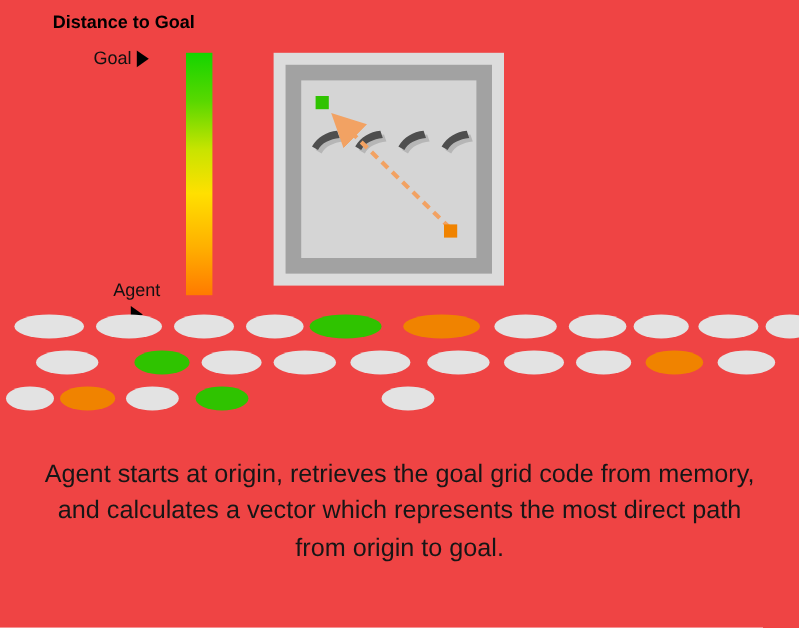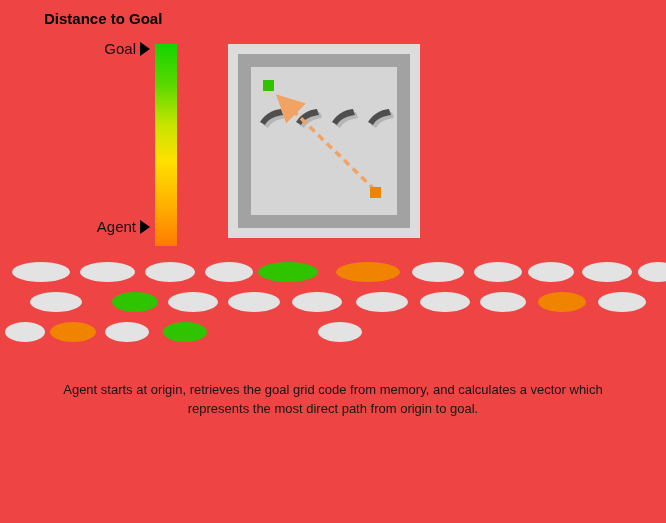--- a/index.html
+++ b/index.html
@@ -1,41 +1,41 @@
 <!DOCTYPE html>
 <html><head>
 <meta charset="utf-8">
 <style>
   html,body{margin:0;padding:0;}
   .page{
     position:relative;width:666px;height:523px;background:#ef4444;
     font-family:"Liberation Sans",sans-serif;overflow:hidden;padding-left:12px;
   }
   .fig-title{position:absolute;left:44px;top:10px;font-size:15px;font-weight:bold;color:#000;}
-  .bar-label{position:absolute;width:72px;display:flex;align-items:center;justify-content:flex-end;gap:4px;font-size:15px;color:#111;}
+  .bar-label{position:absolute;width:72px;display:flex;align-items:center;gap:4px;font-size:15px;color:#111;}
   .bar-label.goal{left:78px;top:40px;}
-  .bar-label.agent{left:78px;top:218px;}
+  .bar-label.agent{left:78px;top:234px;flex-direction:column;}
   .tri{width:0;height:0;border-left:10px solid #000;border-top:7px solid transparent;border-bottom:7px solid transparent;}
   .colorbar{position:absolute;left:155px;top:44px;width:22px;height:202px;}
   .arena-outer{position:absolute;left:228px;top:44px;width:192px;height:194px;background:#dcdcdc;padding:10px;box-sizing:border-box;}
   .arena-frame{width:100%;height:100%;box-sizing:border-box;border:13px solid #a2a2a2;background:#d5d5d5;position:relative;}
   .marker{position:absolute;width:11px;height:11px;}
   .goal-marker{left:12px;top:13px;}
   .agent-marker{left:119px;top:120px;}
   .arena-svg{position:absolute;left:0;top:0;}
   .dots-layer{position:absolute;left:0;top:0;width:666px;height:523px;}
   .dot{position:absolute;border-radius:50%;}
   .tooltip{
     position:absolute;left:136px;top:306px;background:#ffffff;border:1px solid #8f8f8f;
     padding:3px 9px 4px;font-size:12px;color:#222;white-space:nowrap;
     box-shadow:3px 3px 4px rgba(0,0,0,.28);z-index:5;
   }
   .caption-en{
     position:absolute;left:33px;top:381px;width:600px;text-align:center;
-    font-size:13px;line-height:1.45;color:#161616;
+    font-size:21px;line-height:1.45;color:#161616;
   }
   .caption-zh{
     position:absolute;left:8px;top:456px;width:650px;text-align:center;
     font-family:"DejaVu Serif","Liberation Serif",serif;font-size:15px;
     letter-spacing:1.1px;line-height:1.6;color:#242424;
   }
 </style>
 </head>
 <body>
 

